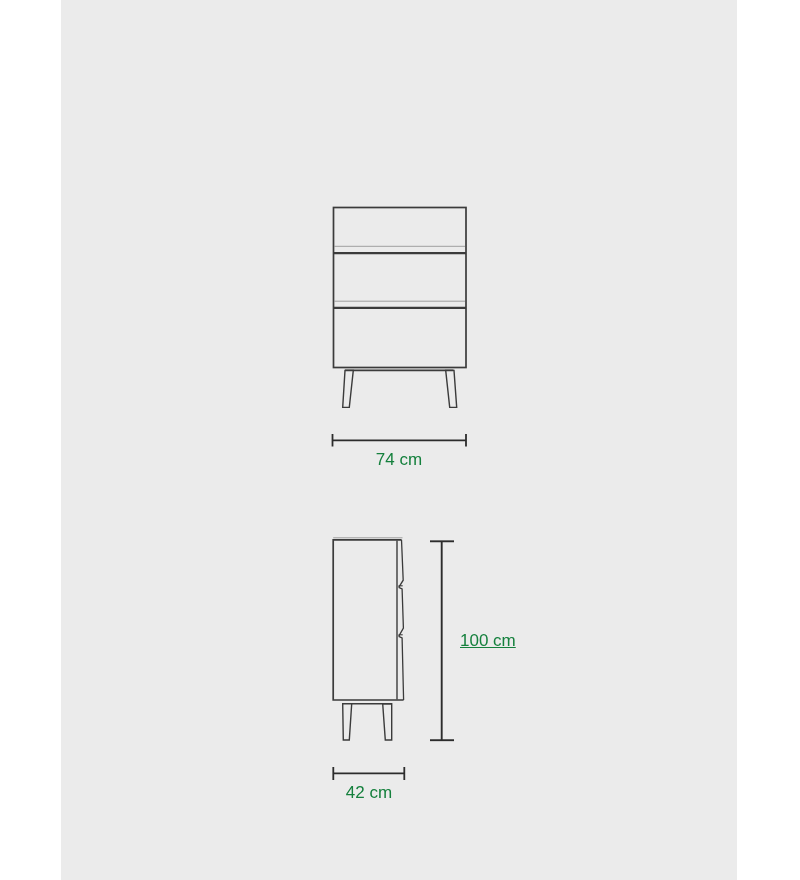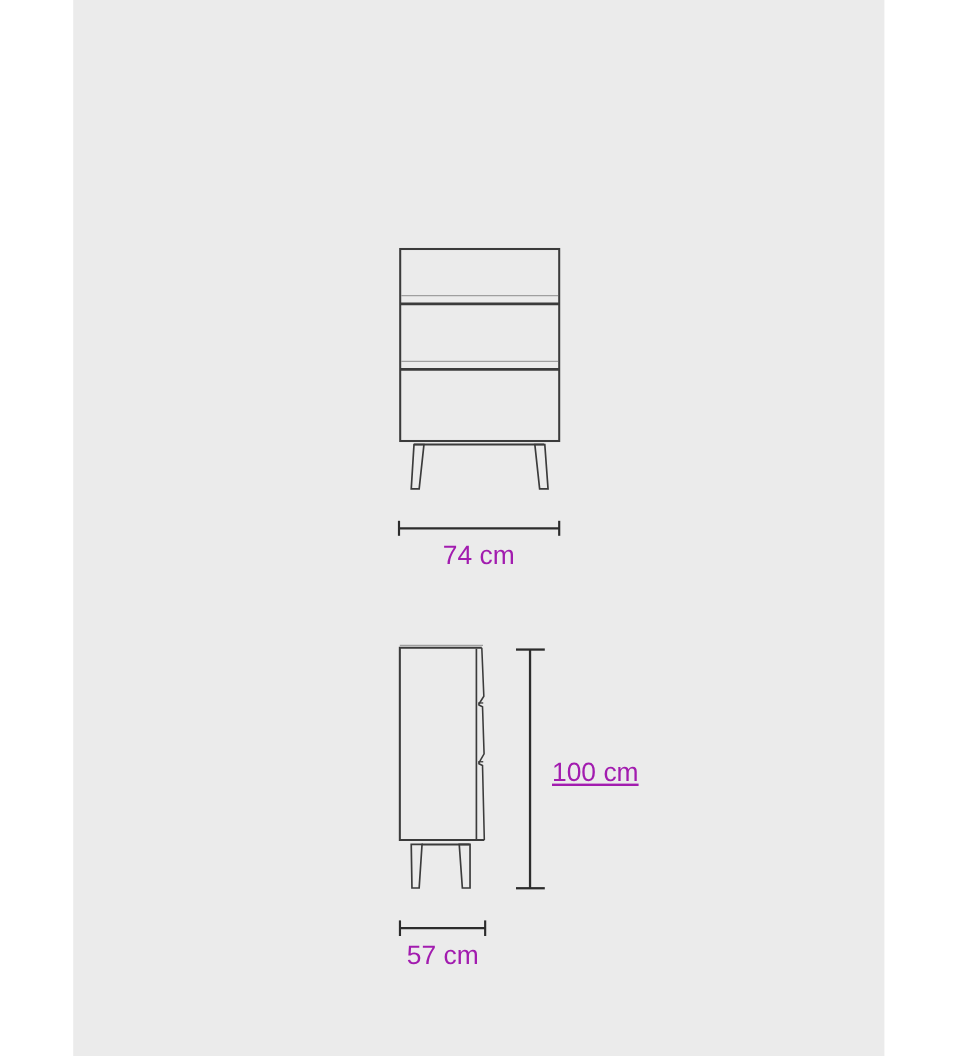--- a/index.html
+++ b/index.html
@@ -20,22 +20,22 @@
     width: 676px; height: 880px;
     background: #ebebeb;
   }
   .panel svg {
     position: absolute;
     left: 0; top: 0;
     display: block;
   }
   .dim-label {
     position: absolute;
-    color: #a21caf;
-    font-size: 22px;
+    color: #15803d;
+    font-size: 17px;
     line-height: 1.15;
     white-space: nowrap;
     -webkit-font-smoothing: antialiased;
   }
   .dim-label.centered { transform: translateX(-50%); }
   #label-width  { left: 338px; top: 450px; }
   #label-height { left: 399px; top: 631px; text-decoration: underline; }
   #label-depth  { left: 308px; top: 783px; }
 
   
@@ -102,16 +102,16 @@
         <line data-name="depth-dim-line" x1="272.3" y1="773.4" x2="343.3" y2="773.4"></line>
         <line data-name="depth-dim-tick-left" x1="272.3" y1="767" x2="272.3" y2="780"></line>
         <line data-name="depth-dim-tick-right" x1="343.3" y1="767" x2="343.3" y2="780"></line>
       </g>
     </svg>
 
     <div id="label-width" class="dim-label centered" data-name="width-dimension-label">74 cm</div>
 
     <div id="label-height" class="dim-label" data-name="height-dimension-label">100 cm</div>
 
-    <div id="label-depth" class="dim-label centered" data-name="depth-dimension-label">57 cm</div>
+    <div id="label-depth" class="dim-label centered" data-name="depth-dimension-label">42 cm</div>
 
   </div>
 </div>
 
 </body></html>

